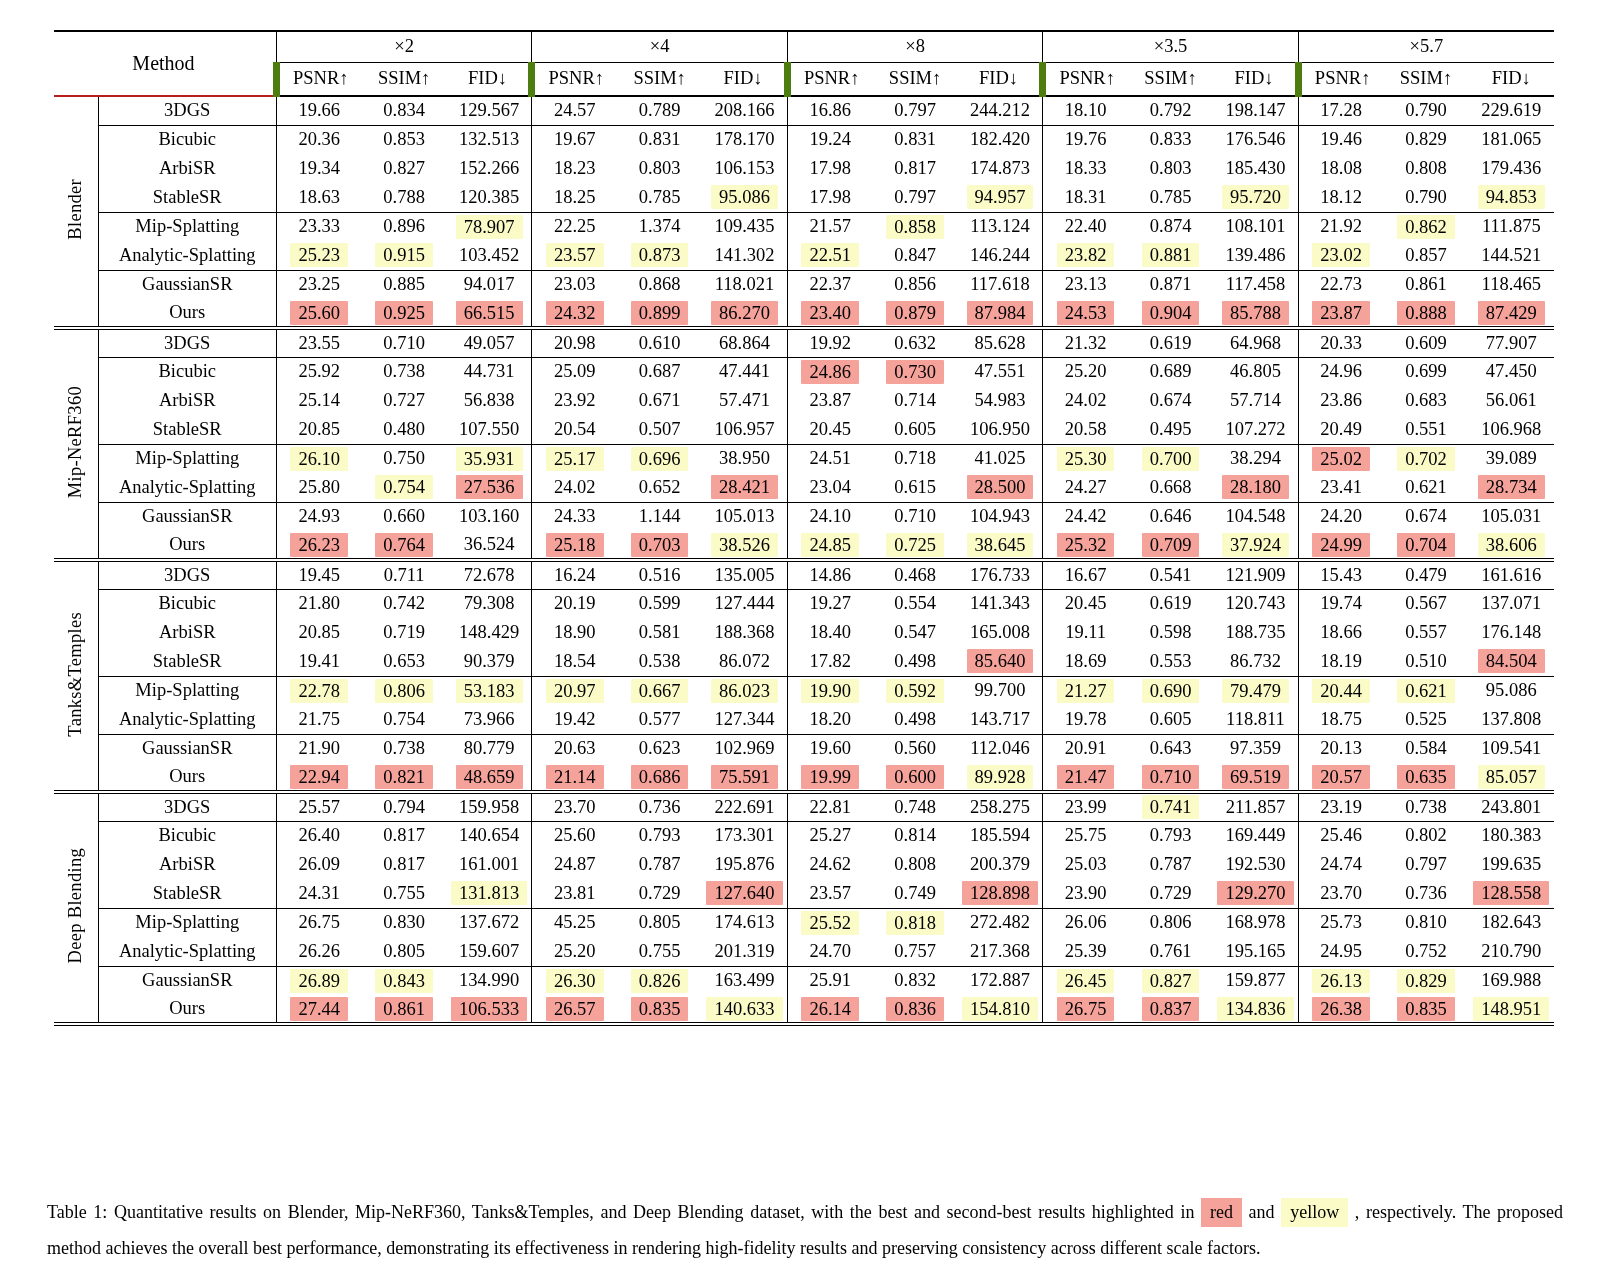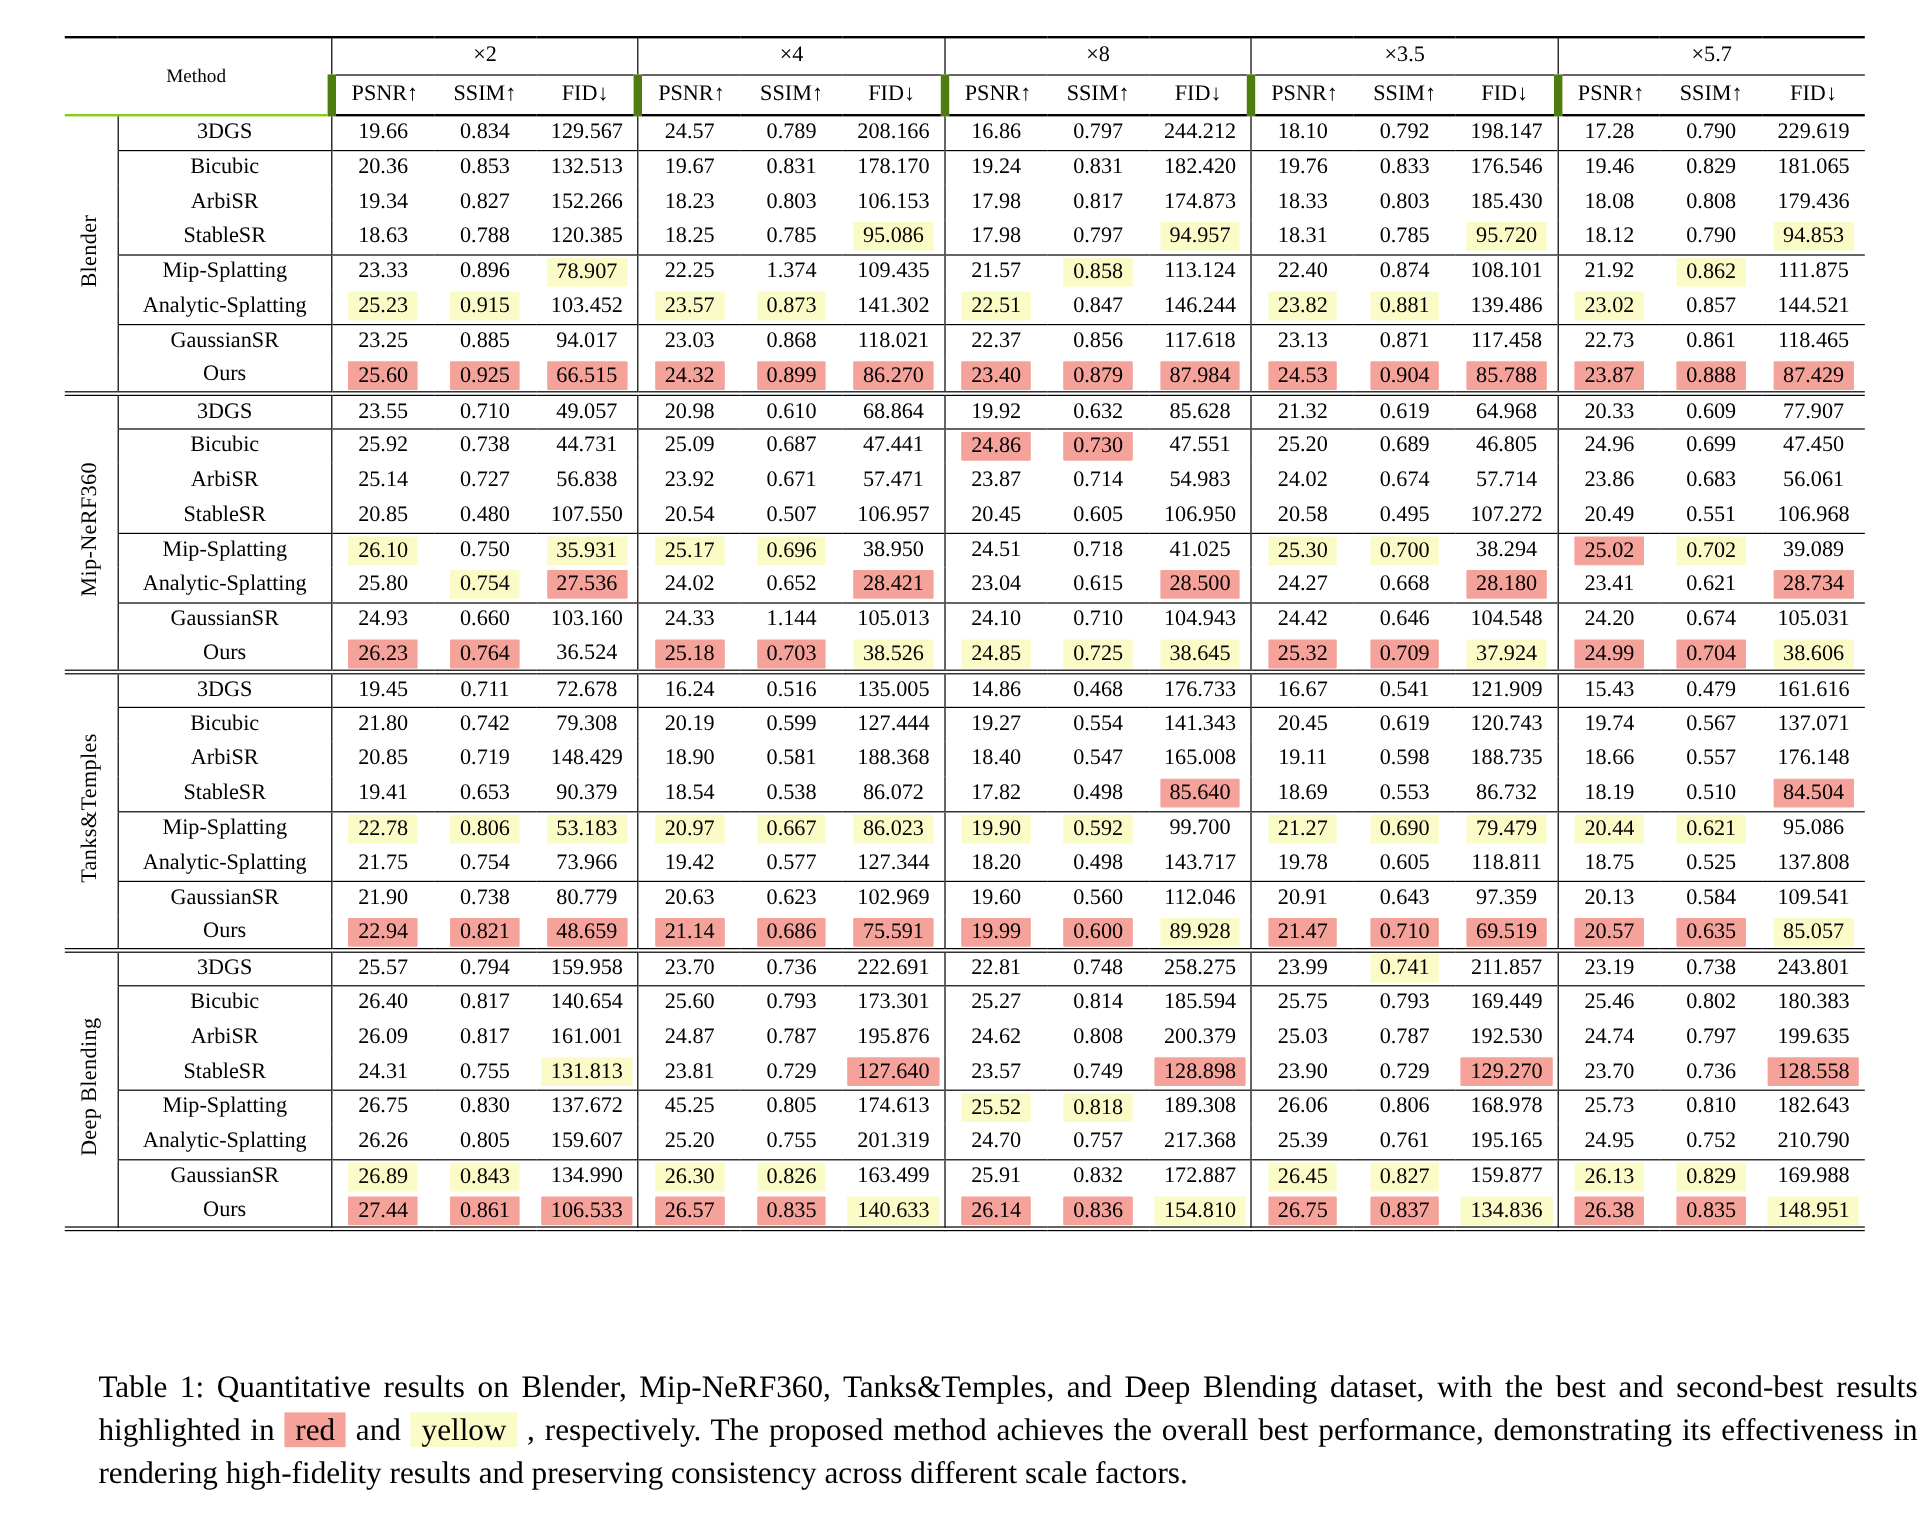--- a/index.html
+++ b/index.html
@@ -12,21 +12,21 @@
   .table-wrap { position: absolute; left: 54px; top: 30px; width: 1500px; }
   table.results {
     border-collapse: collapse; width: 100%;
     border-top: 2px solid #000;
     border-bottom: 4px double #000;
   }
   col.c-lab  { width: 44px; }
   col.c-meth { width: 178px; }
   col.c-val  { width: 85px; }
   th, td { font-weight: normal; text-align: center; white-space: nowrap; padding: 0; }
-  th.methodhead { font-size: 16px; border-bottom: 2px solid #84cc16; }
+  th.methodhead { font-size: 20px; border-bottom: 2px solid #b91c1c; }
   th.scale {
     font-size: 18.5px; height: 31px;
     border-left: 1px solid #000; border-bottom: 1px solid #000;
   }
   tr.metricrow th { font-size: 18.5px; height: 34px; border-bottom: 2px solid #000; }
   tr.metricrow th.gs { border-left: 7px solid #4d7c0f; }
   td.dslabel { vertical-align: middle; }
   .rot {
     display: inline-block;
     writing-mode: vertical-rl; transform: rotate(180deg);
@@ -34,22 +34,22 @@
   }
   td.method { font-size: 18.5px; height: 29px; border-left: 1px solid #000; padding: 0 0; }
   td.val { font-size: 18.5px; height: 29px; }
   td.val.gs { border-left: 1px solid #000; }
   tr.subsep td { border-top: 1px solid #000; }
   tr.secstart td { border-top: 4px double #000; }
   .box-r, .box-y { display: inline-block; padding: 1px 8px; line-height: 22px; border-radius: 1px; }
   .box-r { background: var(--best, #f5a29b); }
   .box-y { background: var(--second, #fbfbc8); }
   .caption {
-    position: absolute; left: 47px; top: 1112px; width: 1516px;
-    font-size: 26px; line-height: 36px; text-align: justify; margin-left: 35px;
+    position: absolute; left: 47px; top: 1176px; width: 1516px;
+    font-size: 18px; line-height: 36px; text-align: justify;
   }
   .chip { display: inline-block; padding: 1px 9px; line-height: 27px; }
   .chip-r { background: var(--best, #f5a29b); }
   .chip-y { background: var(--second, #fbfbc8); }
 </style>
 </head>
 <body>
 
 <div class="table-wrap">
   <table class="results">
@@ -611,21 +611,21 @@
         <tr class="subsep">
           <td class="method">Mip-Splatting</td>
           <td class="val gs">26.75</td>
           <td class="val">0.830</td>
           <td class="val">137.672</td>
           <td class="val gs">45.25</td>
           <td class="val">0.805</td>
           <td class="val">174.613</td>
           <td class="val gs"><span class="box-y">25.52</span></td>
           <td class="val"><span class="box-y">0.818</span></td>
-          <td class="val">189.308</td>
+          <td class="val">272.482</td>
           <td class="val gs">26.06</td>
           <td class="val">0.806</td>
           <td class="val">168.978</td>
           <td class="val gs">25.73</td>
           <td class="val">0.810</td>
           <td class="val">182.643</td>
         </tr>
         <tr>
           <td class="method">Analytic-Splatting</td>
           <td class="val gs">26.26</td>

